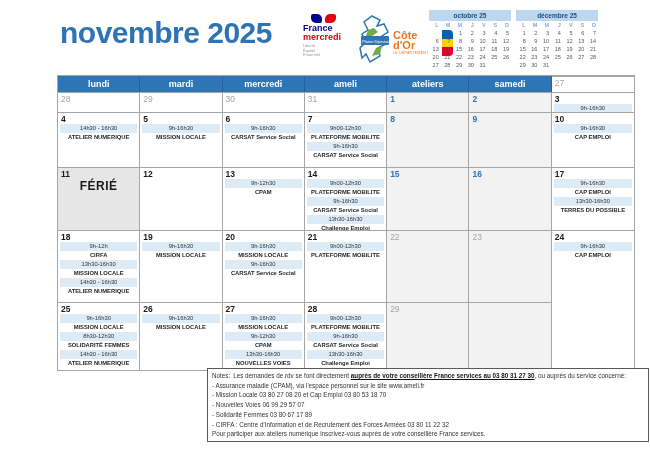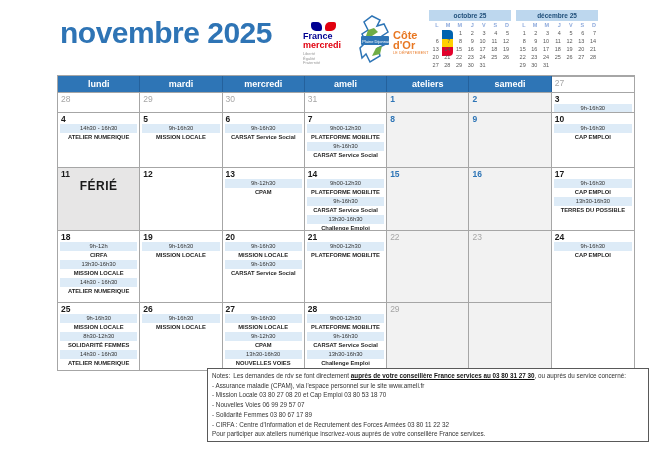--- a/index.html
+++ b/index.html
@@ -2,21 +2,21 @@
 <html><head>
 <meta charset="utf-8">
 <style>
   * { margin:0; padding:0; box-sizing:border-box; }
   html,body { width:650px; height:460px; background:#ffffff; font-family:"Liberation Sans", sans-serif; position:relative; overflow:hidden; }
 
   
   .page-title { position:absolute; left:60px; top:16px; font-size:30px; font-weight:bold; color:#2E74B5; letter-spacing:-0.5px; }
 
   
-  .logo-fs { position:absolute; left:303px; top:22px; width:54px; text-align:left; }
+  .logo-fs { position:absolute; left:303px; top:14px; width:54px; text-align:left; }
   .fs-flags { display:flex; gap:3px; margin-left:8px; margin-bottom:1px; }
   .fs-b { width:11px; height:9px; background:#000091; border-radius:2px 5px 2px 5px; }
   .fs-r { width:11px; height:9px; background:#E1000F; border-radius:5px 2px 5px 2px; }
   .fs-l1 { font-size:9px; font-weight:bold; color:#000091; line-height:9px; }
   .fs-l2 { font-size:9px; font-weight:bold; color:#E1000F; line-height:9px; }
   .fs-motto { font-size:4px; color:#9a9a9a; line-height:4.5px; margin-top:2px; white-space:pre-line; }
 
   .logo-pd { position:absolute; left:358px; top:14px; width:36px; height:52px; }
   .logo-pd svg { width:100%; height:100%; }
 

